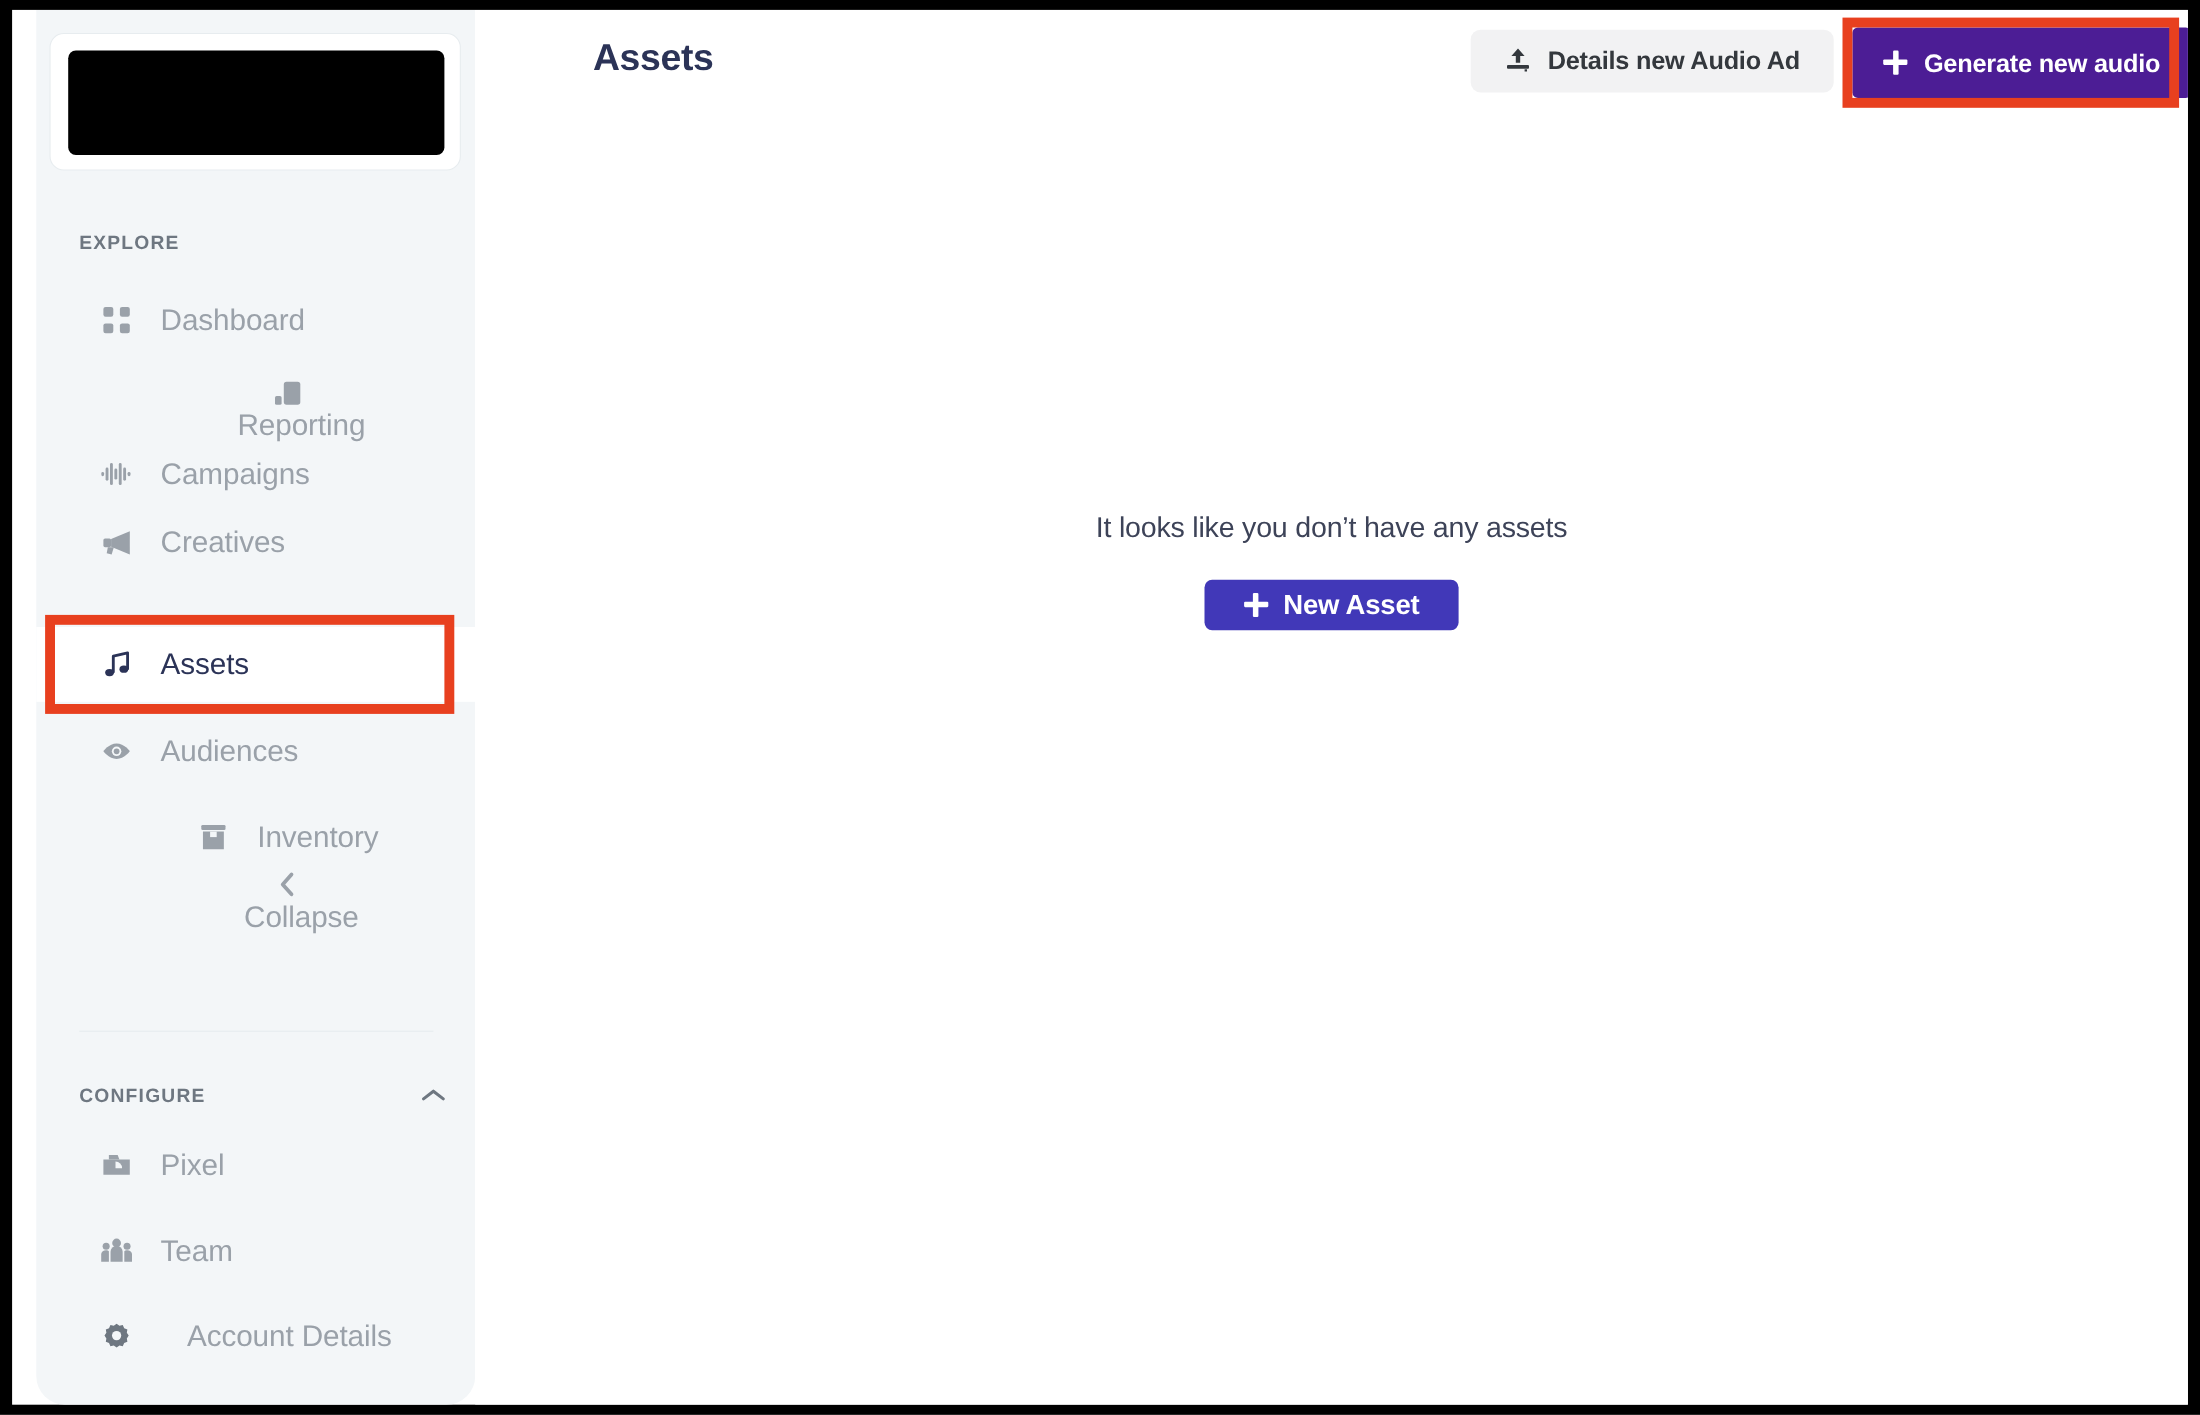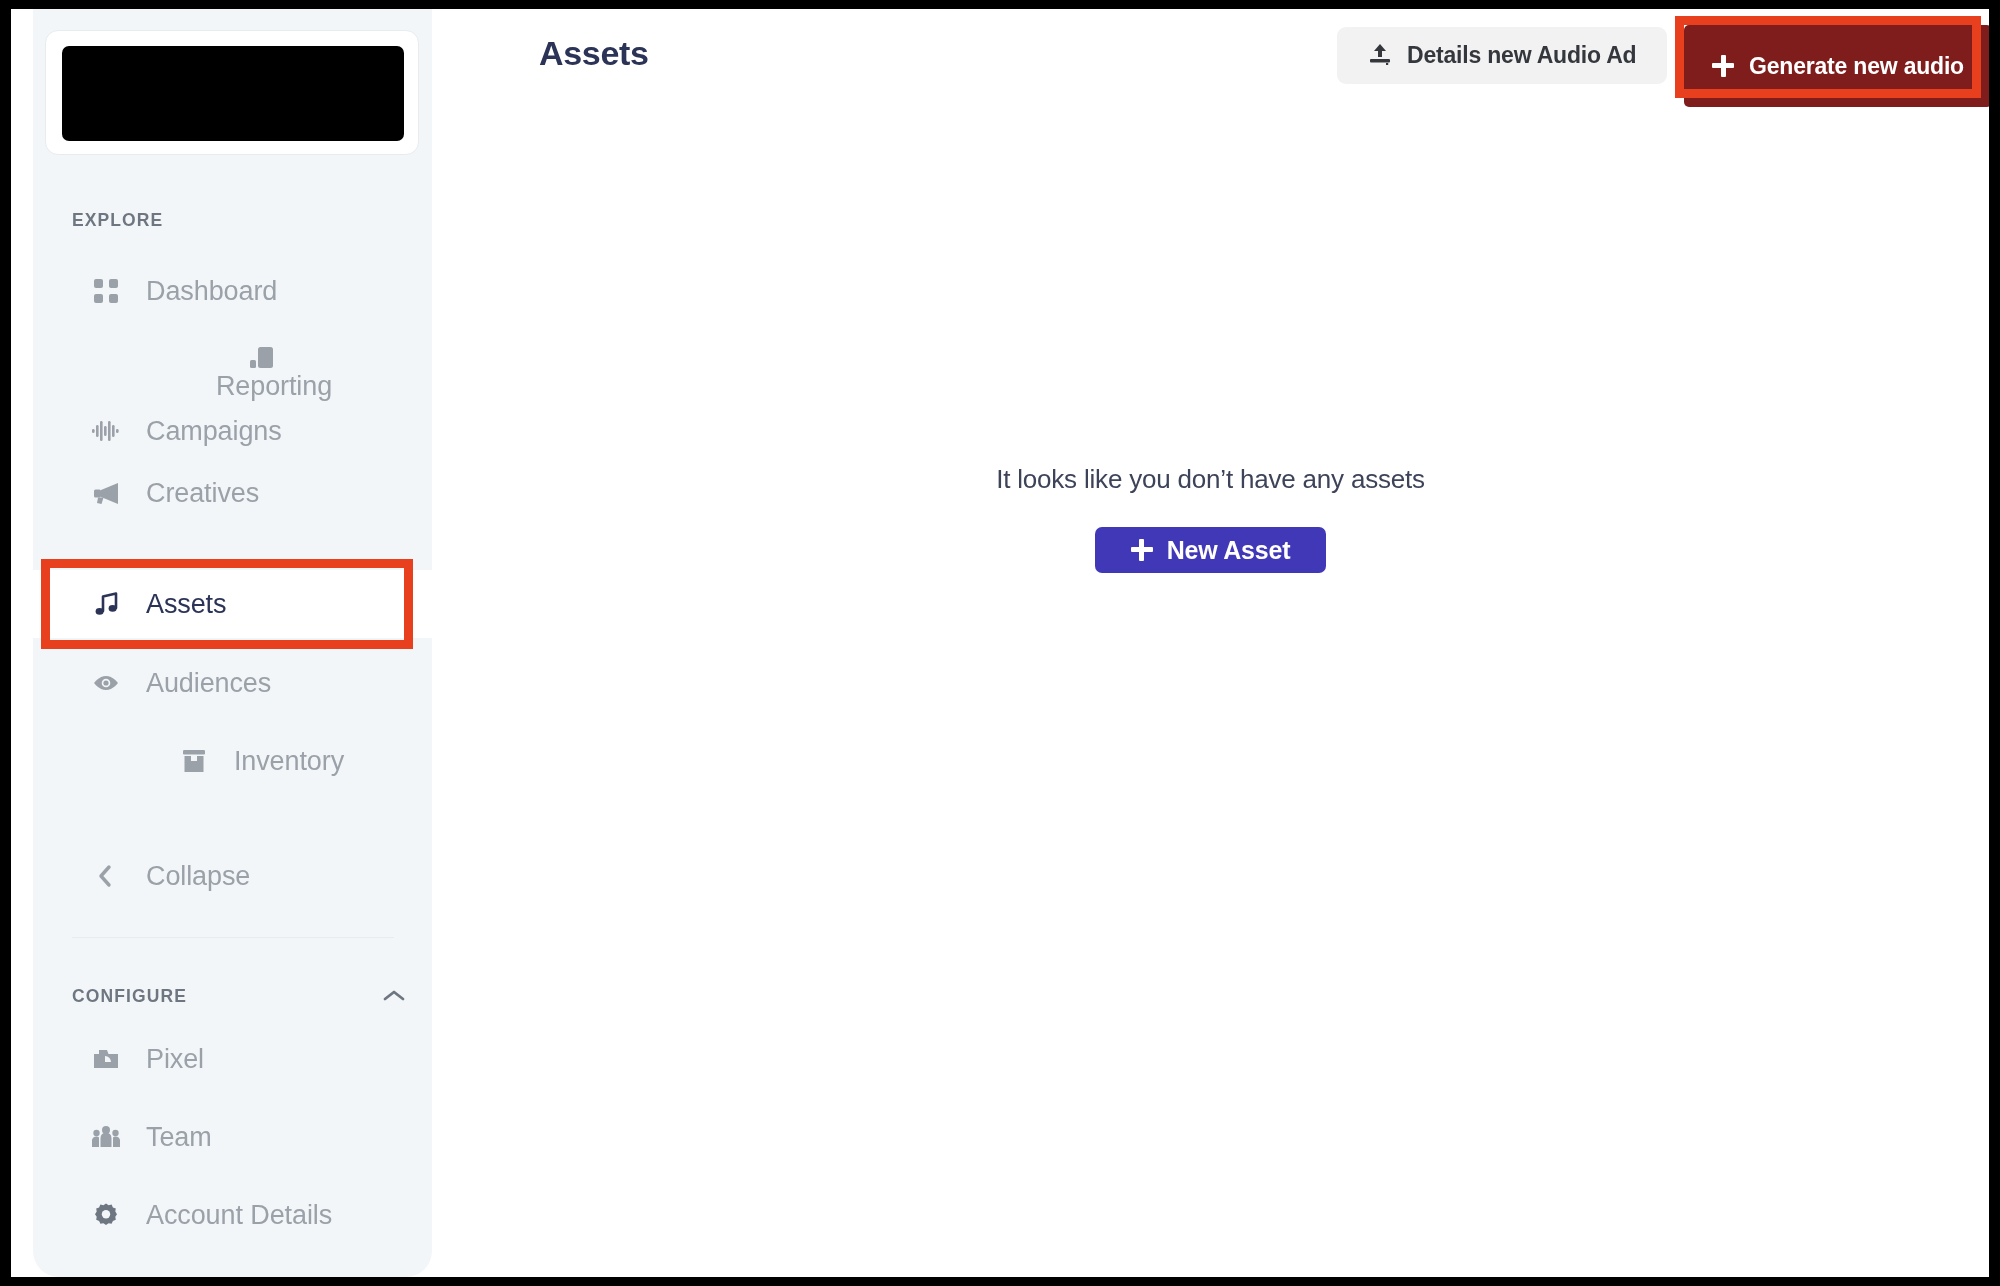--- a/index.html
+++ b/index.html
@@ -114,25 +114,25 @@
   .nav-item.active .nav-label { color: #2b3357; font-weight: 400; }
 
   
   #nav-dashboard { top: 254px; }
   #nav-reporting { top: 332px; flex-direction: column; }
   #nav-campaigns { top: 394px; }
   #nav-creatives { top: 456px; }
   #nav-assets    { top: 561px; height: 68px; }
   #nav-audiences { top: 646px; }
   #nav-inventory { top: 724px; justify-content: center; }
-  #nav-collapse  { top: 839px; }
+  #nav-collapse  { top: 780px; flex-direction: column; }
 
   #nav-pixel     { top: 1022px; }
   #nav-team      { top: 1100px; }
-  #nav-account   { top: 1178px; }
+  #nav-account   { top: 1178px; gap: 24px; }
 
   #sidebar-divider {
     position: absolute;
     left: 39px;
     top: 928px;
     width: 322px;
     height: 1px;
     background: #e7ecef;
   }
 
@@ -196,26 +196,26 @@
     font-weight: bold;
     color: #34383d;
     letter-spacing: -0.2px;
     white-space: nowrap;
   }
 
   #generate-button {
     position: absolute;
     left: 1252px;
     top: 16px;
-    height: 82px;
+    height: 64px;
     padding: 0 28px;
     display: flex;
     align-items: center;
     gap: 15px;
-    background: #7f1d1d;
+    background: #4c1d95;
     border: none;
     border-radius: 5px;
     cursor: pointer;
     font-family: inherit;
   }
   #generate-button .btn-label {
     font-size: 23px;
     font-weight: bold;
     color: #ffffff;
     letter-spacing: -0.2px;

